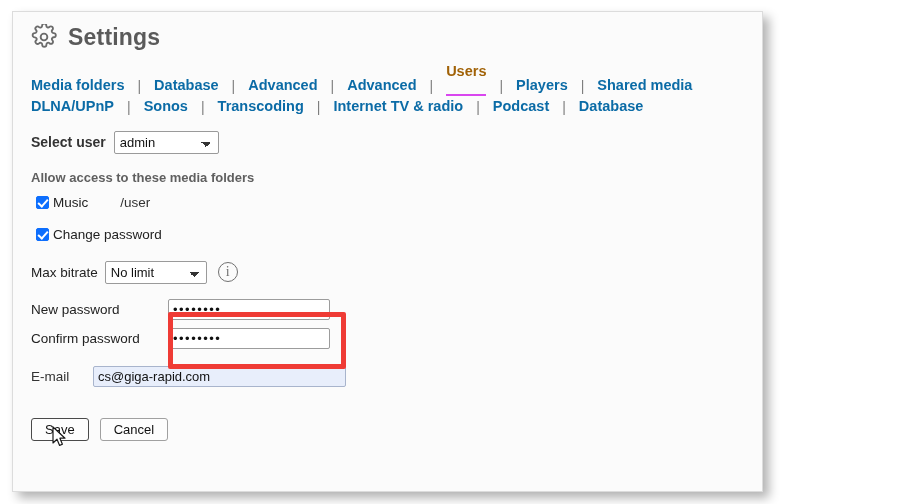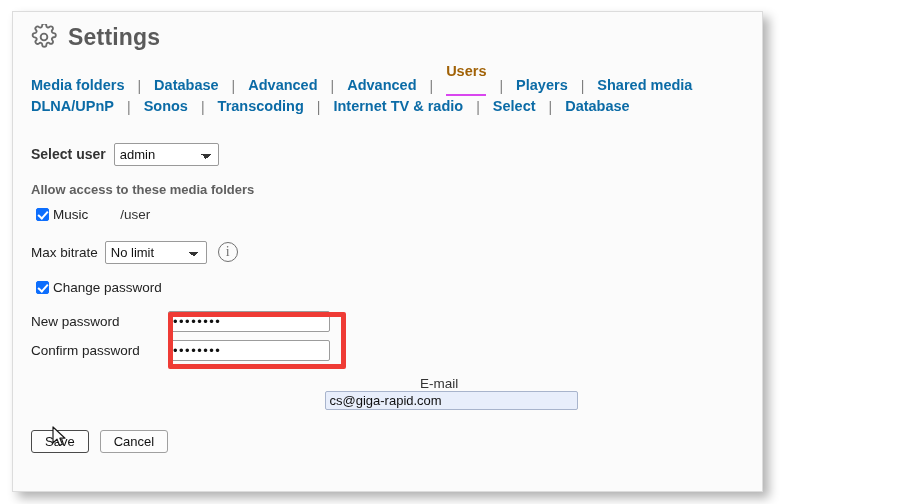--- a/index.html
+++ b/index.html
@@ -74,21 +74,20 @@
     font-size: 14px;
   }
 
   
   .form-area {
     position: absolute;
     left: 18px; top: 118px;
     width: 840px;
     font-size: 13.5px;
     color: #222;
-    margin-top: 12px;
   }
 
   .row { display: flex; align-items: center; }
 
   .label-strong {
     font-weight: bold;
     color: #333;
     font-size: 14px;
   }
   .section-head {
@@ -249,21 +248,21 @@
 
     <div class="navbar navrow navrow2" style="top:84px;">
       <a class="navlink" href="#">DLNA/UPnP</a>
       <span class="navsep">|</span>
       <a class="navlink" href="#">Sonos</a>
       <span class="navsep">|</span>
       <a class="navlink" href="#">Transcoding</a>
       <span class="navsep">|</span>
       <a class="navlink" href="#">Internet TV &amp; radio</a>
       <span class="navsep">|</span>
-      <a class="navlink" href="#">Select</a>
+      <a class="navlink" href="#">Podcast</a>
       <span class="navsep">|</span>
       <a class="navlink" href="#">Database</a>
     </div>
 
     <div class="form-area">
 
       <div class="row" style="height:24px;">
         <span class="label-strong">Select user</span>
         <select class="ui-select" id="select-user">
           <option>admin</option>
@@ -275,46 +274,46 @@
       </div>
 
       <div class="row" style="margin-top:8px; height:18px;">
         <span style="display:inline-flex;width:22px;justify-content:center;">
           <input type="checkbox" class="cb" checked="" style="">
         </span>
         <span>Music</span>
         <span style="margin-left:32px; color:#333;">/user</span>
       </div>
 
+      <div class="row" style="margin-top:14px; height:18px;">
+        <span style="display:inline-flex;width:22px;justify-content:center;">
+          <input type="checkbox" class="cb" checked="" style="">
+        </span>
+        <span>Change password</span>
+      </div>
+
       <div class="row" style="margin-top:17px; height:24px;">
         <span>Max bitrate</span>
         <select class="ui-select" id="select-bitrate">
           <option>No limit</option>
         </select>
         <span class="info-icon">i</span>
       </div>
 
-      <div class="row" style="margin-top:14px; height:18px;">
-        <span style="display:inline-flex;width:22px;justify-content:center;">
-          <input type="checkbox" class="cb" checked="" style="">
-        </span>
-        <span>Change password</span>
-      </div>
-
       <div class="row" style="margin-top:13px; height:24px;">
         <span style="width:137px; display:inline-block;">New password</span>
         <input type="text" class="ui-input pw-input" value="••••••••" style="">
       </div>
 
       <div class="row" style="margin-top:5px; height:24px;">
         <span style="width:137px; display:inline-block;">Confirm password</span>
         <input type="text" class="ui-input pw-input" value="••••••••" style="">
       </div>
 
-      <div class="row" style="margin-top:14px; height:24px;flex-direction:column;">
+      <div class="row" style="margin-top:14px; height:24px;">
         <span style="width:62px; display:inline-block; color:#333;">E-mail</span>
         <input type="text" class="ui-input email-input" value="cs@giga-rapid.com" style="">
       </div>
 
       <div class="row" style="margin-top:30px; gap:11px;">
         <button class="ui-button focused">Save</button>
         <button class="ui-button">Cancel</button>
       </div>
 
     </div>

